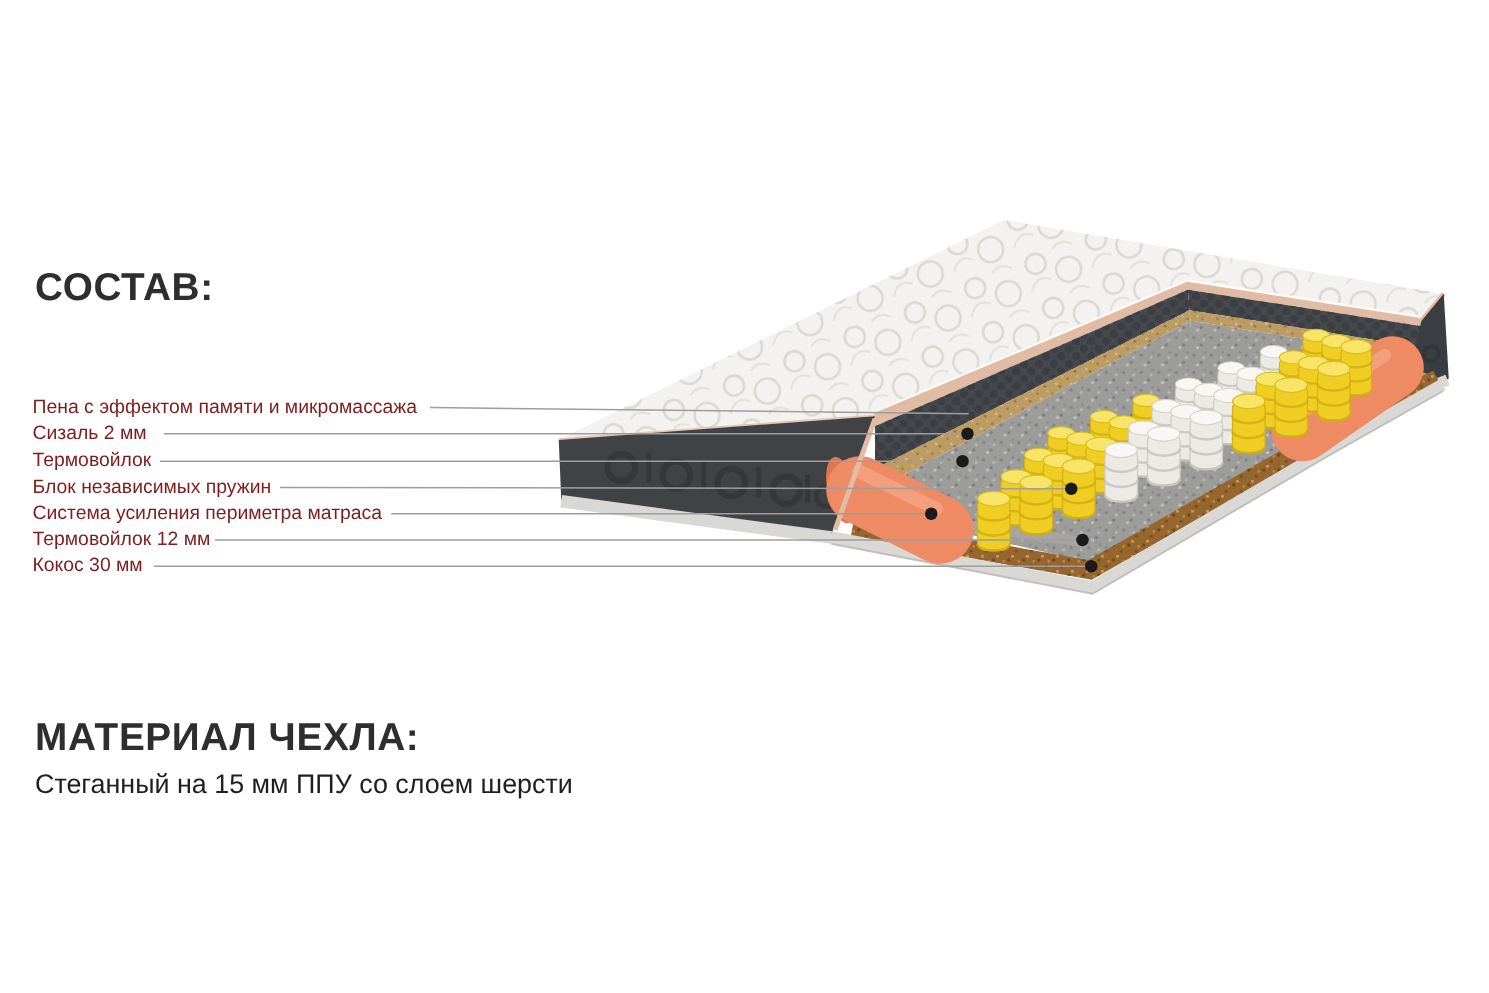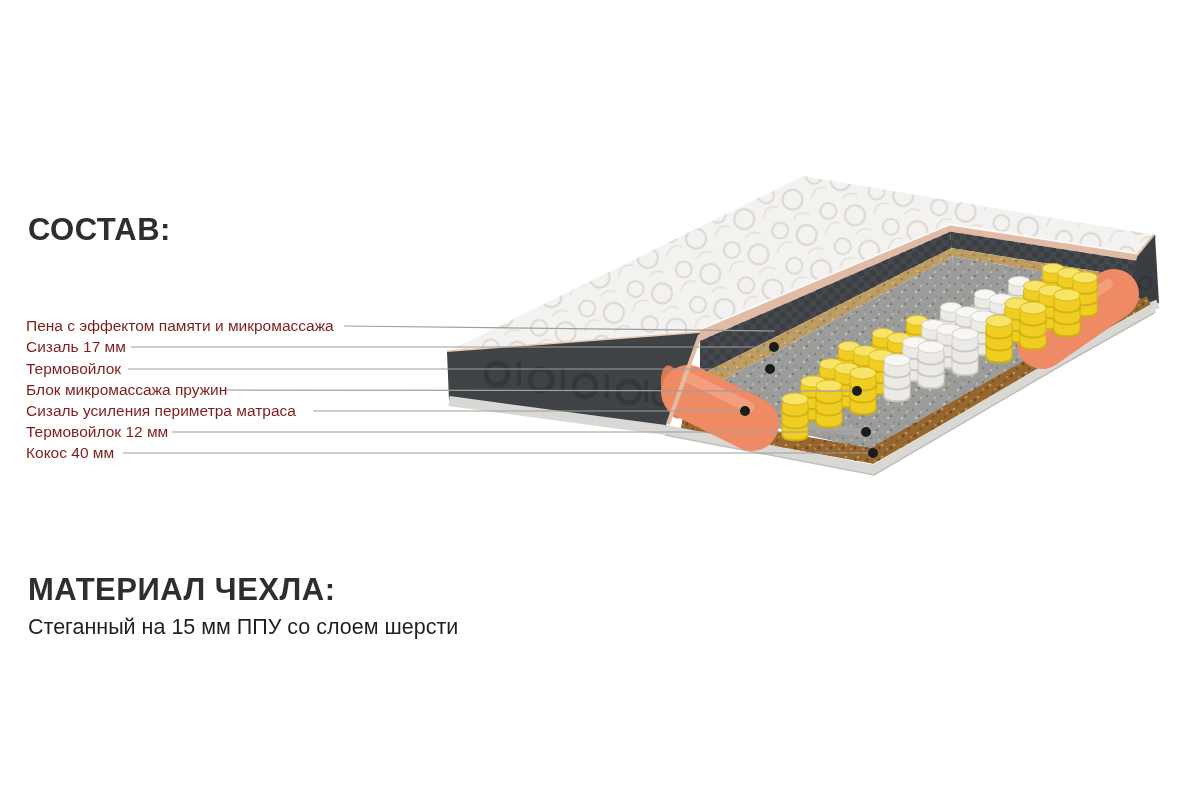--- a/index.html
+++ b/index.html
@@ -198,33 +198,33 @@
       <circle class="dot" cx="873" cy="453" r="5"></circle>
     </g>
   </svg>
 
   <div class="h1" id="comp-heading">СОСТАВ:</div>
 
   <div class="lbl-row" style="top:316px">
     <span>Пена с эффектом памяти и микромассажа</span>
   </div>
   <div class="lbl-row" style="top:337px">
-    <span>Сизаль 17 мм</span>
+    <span>Сизаль 2 мм</span>
   </div>
   <div class="lbl-row" style="top:359px">
     <span>Термовойлок</span>
   </div>
   <div class="lbl-row" style="top:380px">
-    <span>Блок микромассажа пружин</span>
+    <span>Блок независимых пружин</span>
   </div>
   <div class="lbl-row" style="top:401px">
-    <span>Сизаль усиления периметра матраса</span>
+    <span>Система усиления периметра матраса</span>
   </div>
   <div class="lbl-row" style="top:422px">
     <span>Термовойлок 12 мм</span>
   </div>
   <div class="lbl-row" style="top:443px">
-    <span>Кокос 40 мм</span>
+    <span>Кокос 30 мм</span>
   </div>
 
   <div class="h1" id="cover-heading">МАТЕРИАЛ ЧЕХЛА:</div>
   <div id="cover-desc">Стеганный на 15 мм ППУ со слоем шерсти</div>
 </div>
 
 </body></html>

